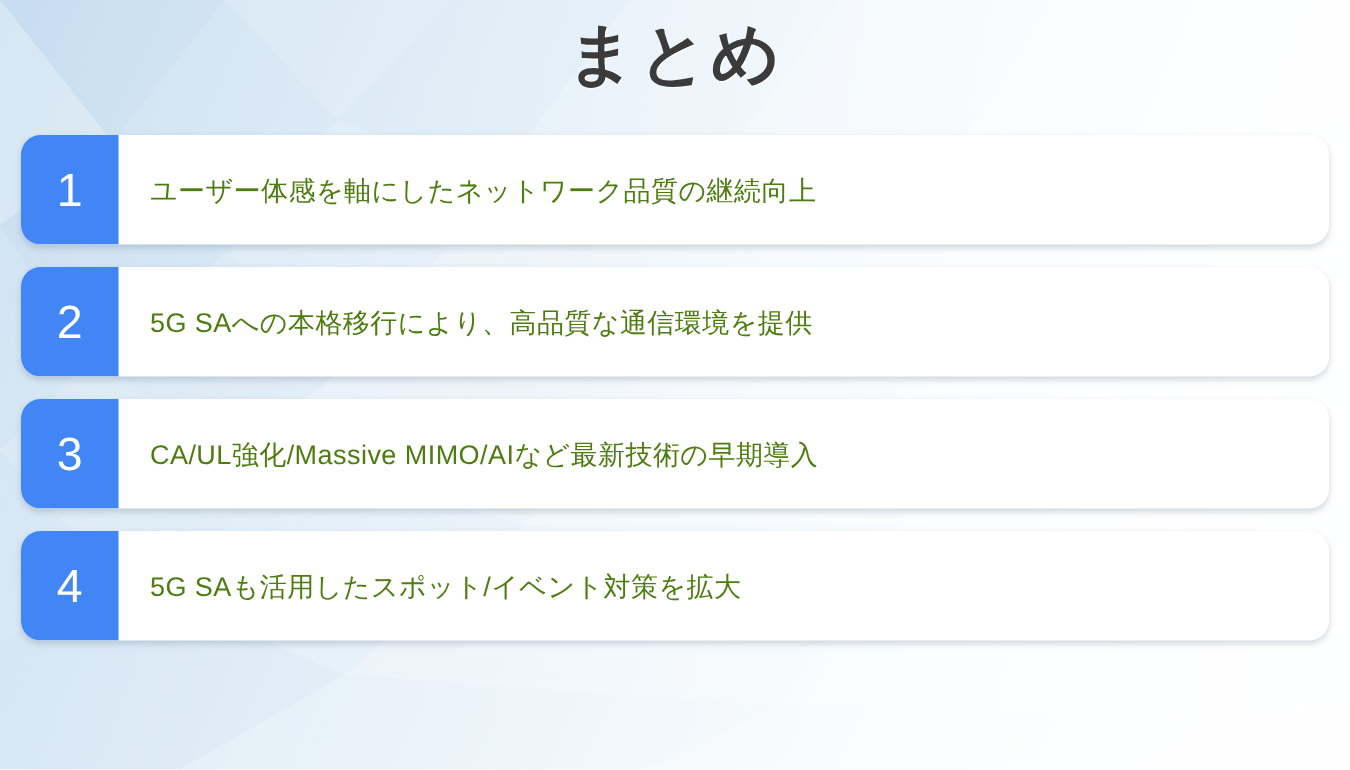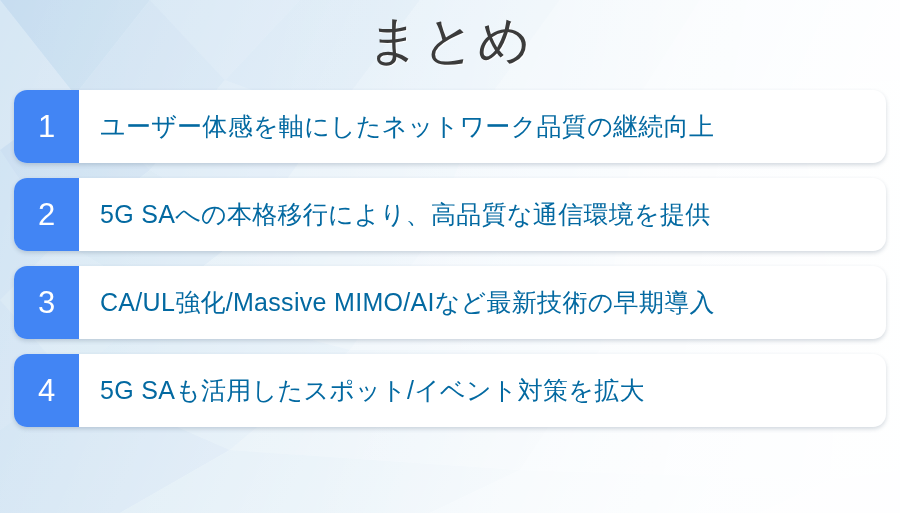--- a/index.html
+++ b/index.html
@@ -37,22 +37,22 @@
     background: linear-gradient(100deg, rgba(255,255,255,0) 0%, rgba(255,255,255,0.10) 40%, rgba(255,255,255,0.45) 70%, rgba(255,255,255,0.72) 100%);
     pointer-events: none;
   }
 
   #title {
     position: absolute;
     top: 6px;
     left: 0;
     width: 900px;
     text-align: center;
-    font-size: 52px;
-    font-weight: normal;
+    font-size: 45px;
+    font-weight: bold;
     color: #3b3b3b;
     letter-spacing: 2px;
     text-shadow: 1px 1px 1px rgba(255,255,255,0.85);
   }
 
   #rows {
     position: absolute;
     top: 90px;
     left: 14px;
     width: 872px;
@@ -82,22 +82,22 @@
     font-weight: normal;
     line-height: 1;
   }
 
   .row-text {
     flex: 1 1 auto;
     display: flex;
     align-items: center;
     padding-left: 21px;
     padding-right: 10px;
-    font-size: 25px;
-    color: #0369a1;
+    font-size: 18px;
+    color: #4d7c0f;
     letter-spacing: 0.3px;
     white-space: nowrap;
   }
 
   #footer {
     position: absolute;
     left: 0;
     top: 452px;
     width: 900px;
     text-align: center;

